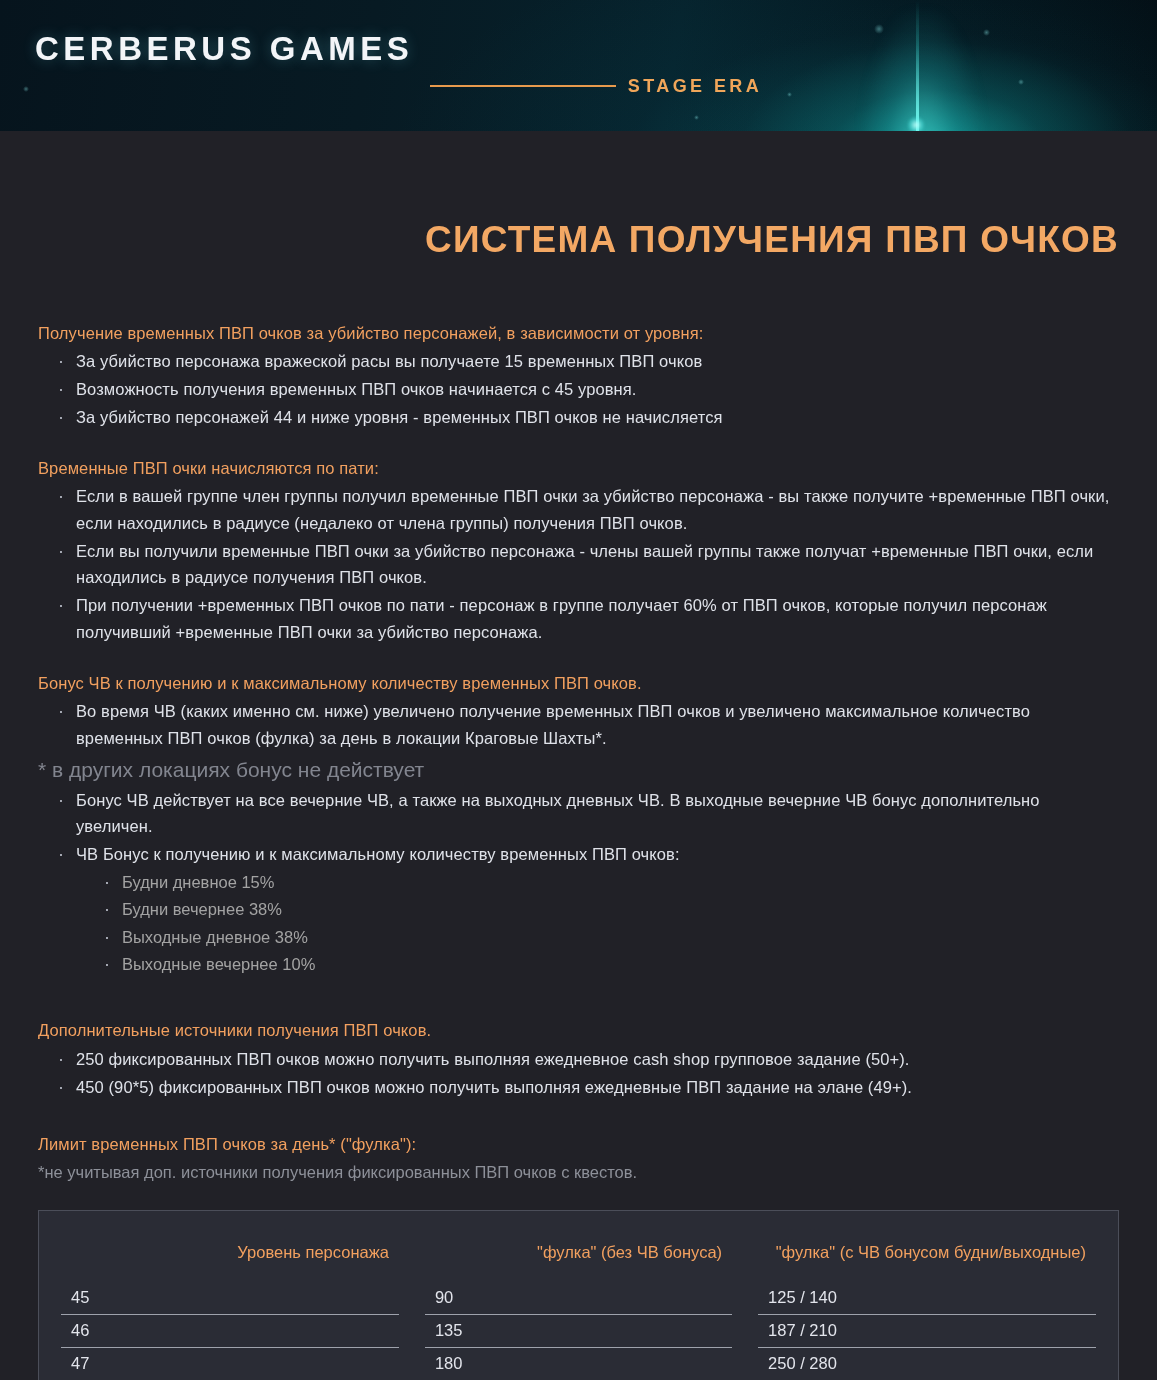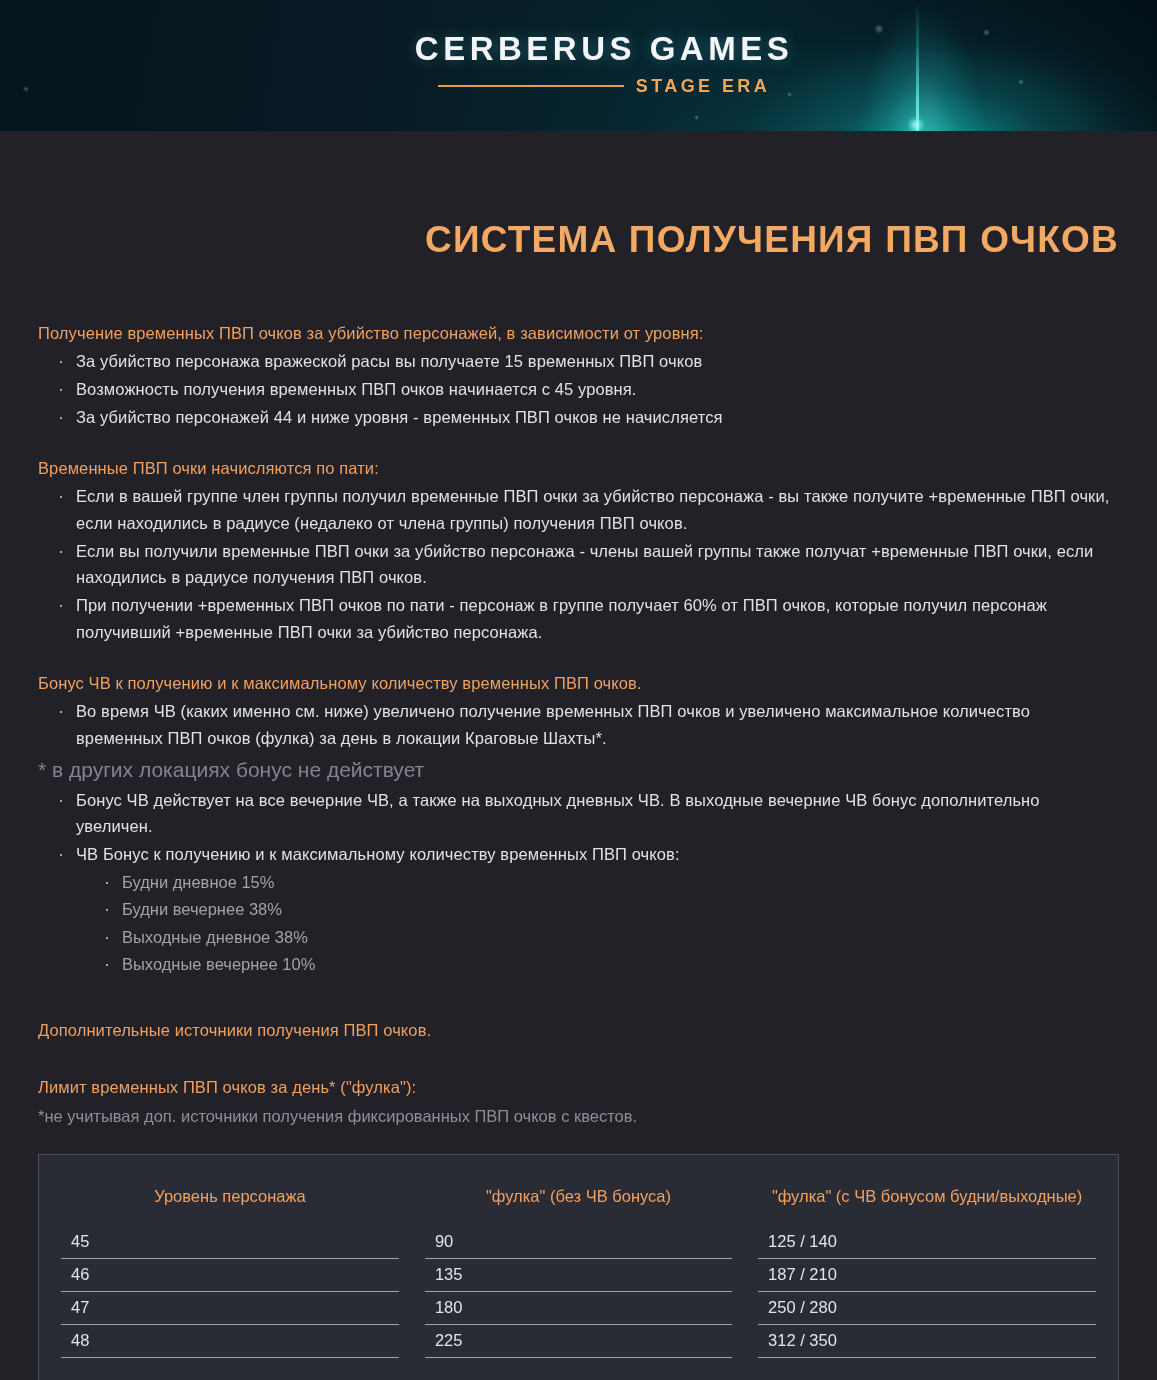--- a/index.html
+++ b/index.html
@@ -56,23 +56,23 @@
     filter: blur(1px);
   }
   .banner-motes { position: absolute; inset: 0; }
   .mote {
     position: absolute;
     border-radius: 50%;
     background: radial-gradient(circle, rgba(140,235,235,0.42) 0%, rgba(0,0,0,0) 70%);
   }
   .logo-wrap {
     position: absolute;
-    left: 16px; right: 0;
+    left: 0; right: 0;
     top: 32px;
-    text-align: center;
+    text-align: left;
     z-index: 4;
     padding-left: 35px;
   }
   .logo-main {
     font-family: "Liberation Sans", sans-serif;
     font-size: 33px;
     font-weight: bold;
     letter-spacing: 4.5px;
     color: #f3f5f8;
     line-height: 1.05;
@@ -191,21 +191,21 @@
   }
   table.pvp {
     width: 100%;
     border-collapse: collapse;
     table-layout: fixed;
   }
   table.pvp th {
     color: #f2a05f;
     font-size: 16.5px;
     font-weight: normal;
-    text-align: center;
+    text-align: right;
     padding: 4px 10px 20px 10px;
   }
   table.pvp td {
     color: #e3e5ec;
     font-size: 16.5px;
     text-align: left;
     padding: 6px 10px 7px 10px;
     border-bottom: 1px solid #9ea2ac;
   }
   table.pvp td.sp {
@@ -277,20 +277,24 @@
       <ul class="sub">
         <li>Будни дневное 15%</li>
         <li>Будни вечернее 38%</li>
         <li>Выходные дневное 38%</li>
         <li>Выходные вечернее 10%</li>
       </ul>
     </div>
 
     <div class="block" style="margin-top:39px;">
       <p class="block-head">Дополнительные источники получения ПВП очков.</p>
+      <ul class="lst">
+        <li>250 фиксированных ПВП очков можно получить выполняя ежедневное cash shop групповое задание (50+).</li>
+        <li>450 (90*5) фиксированных ПВП очков можно получить выполняя ежедневные ПВП задание на элане (49+).</li>
+      </ul>
     </div>
 
     <div class="block" style="margin-top:30px;">
       <p class="block-head">Лимит временных ПВП очков за день* ("фулка"):</p>
       <p class="subnote">*не учитывая доп. источники получения фиксированных ПВП очков с квестов.</p>
     </div>
 
     <div class="table-card">
       <table class="pvp">
         <thead>

